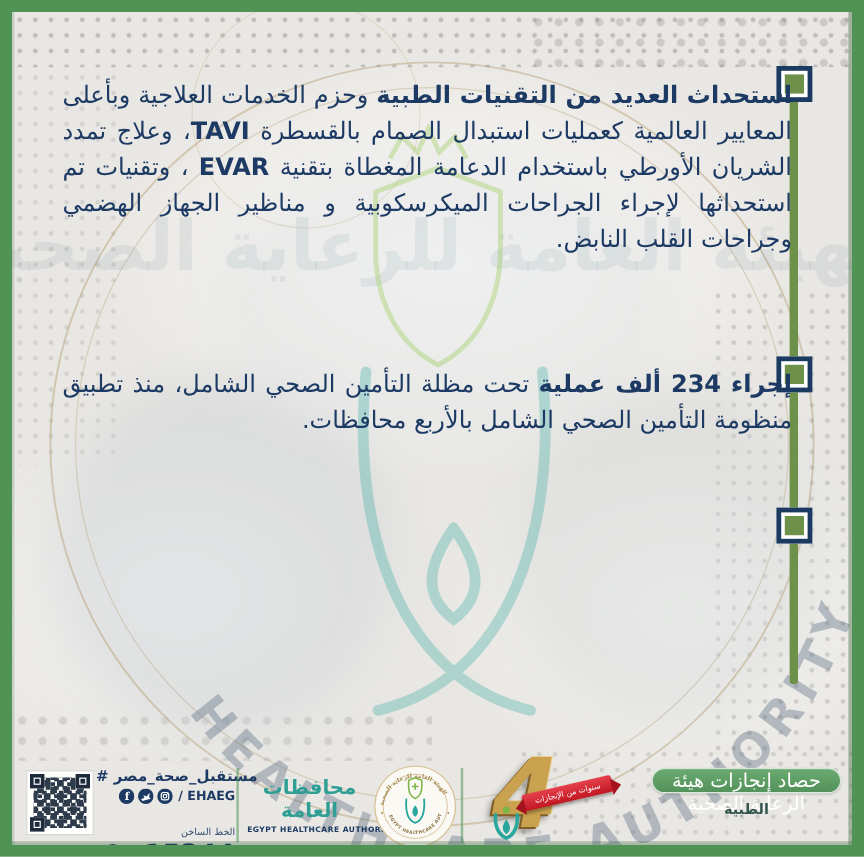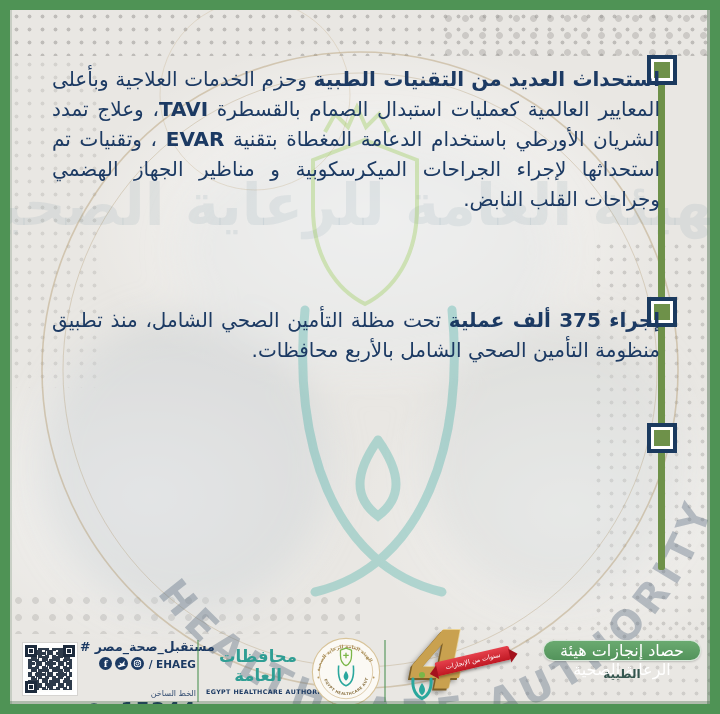--- a/index.html
+++ b/index.html
@@ -123,21 +123,21 @@
       <i></i>
     </div>
   <div class="bullet-marker" style="top:287px">
       <i></i>
     </div>
   <div class="bullet-marker" style="top:413px">
       <i></i>
     </div>
 
   <p class="para" style="top:42px"><span class="b">استحداث العديد من التقنيات الطبية</span><span> وحزم الخدمات العلاجية وبأعلى المعايير العالمية كعمليات استبدال الصمام بالقسطرة </span><span class="b">TAVI</span><span>، وعلاج تمدد الشريان الأورطي باستخدام الدعامة المغطاة بتقنية </span><span class="b">EVAR</span><span> ، وتقنيات تم استحداثها لإجراء الجراحات الميكرسكوبية و مناظير الجهاز الهضمي وجراحات القلب النابض.</span></p>
-  <p class="para" style="top:283px"><span class="b">إجراء 375 ألف عملية</span><span> تحت مظلة التأمين الصحي الشامل، منذ تطبيق منظومة التأمين الصحي الشامل بالأربع محافظات.</span></p>
+  <p class="para" style="top:283px"><span class="b">إجراء 234 ألف عملية</span><span> تحت مظلة التأمين الصحي الشامل، منذ تطبيق منظومة التأمين الصحي الشامل بالأربع محافظات.</span></p>
 
   <div>
 
     <div class="qr">
       <div class="mods"></div>
       <div class="finder f-tl">
           <i></i>
         </div>
       <div class="finder f-tr">
           <i></i>

